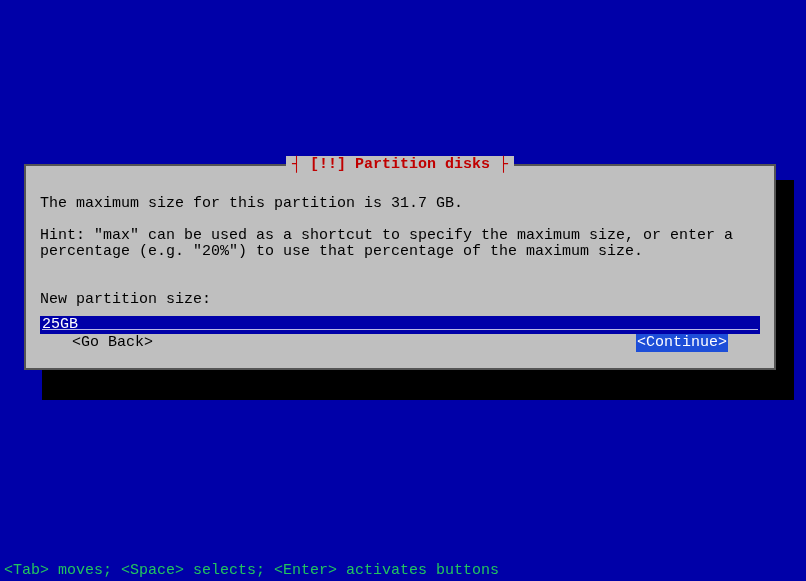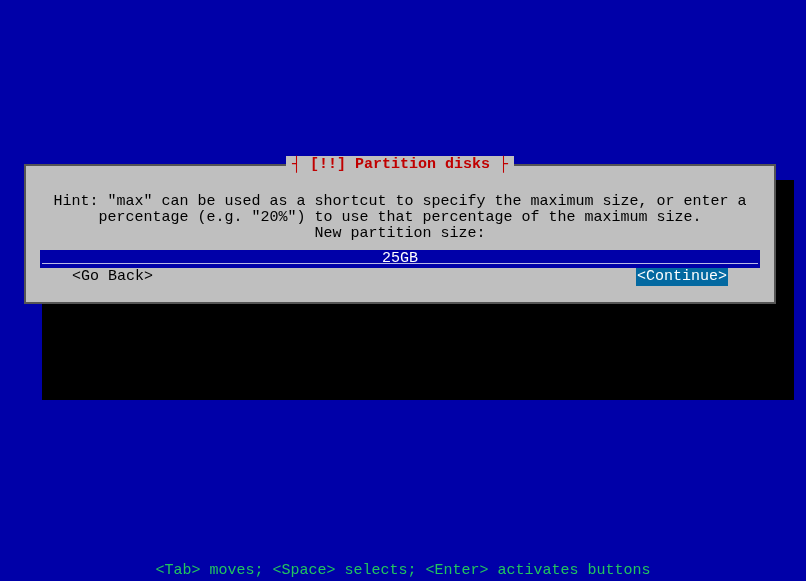--- a/index.html
+++ b/index.html
@@ -1,19 +1,18 @@
 <!DOCTYPE html>
 <html><head>
   <meta charset="utf-8">
   <style>
     * {
       margin: 0;
       padding: 0;
       box-sizing: border-box;
-      text-align: center;
     }
     body {
       width: 806px;
       height: 581px;
       background: #0000a8;
       font-family: "Courier New", monospace;
       font-size: 15px;
       position: relative;
       overflow: hidden;
     }
@@ -95,21 +94,21 @@
     }
     .btn {
       font-family: "Courier New", monospace;
       cursor: pointer;
       line-height: 18px;
     }
     .btn-goback {
       color: #000;
     }
     .btn-continue {
-      background: #0369a1;
+      background: #1d4ed8;
       color: #fff;
       padding: 0 1px;
     }
     .statusbar {
       position: absolute;
       left: 0;
       bottom: 0;
       width: 100%;
       color: #22c55e;
       padding: 0 4px 2px 4px;
@@ -121,24 +120,25 @@
 </head>
 <body>
 
 <div class="shadow"></div>
 
 <div class="dialog">
   <div class="dialog-title-wrap">
     <span class="dialog-title"><span>┤ </span><span>[!!] Partition disks</span><span> ├</span></span>
   </div>
 
+  <div class="text para first">The maximum size for this partition is 31.7 GB.</div>
 
   <div class="text para" style="margin-top:16px;">Hint: "max" can be used as a shortcut to specify the maximum size, or enter a percentage (e.g. "20%") to use that percentage of the maximum size.</div>
 
-  <div class="text para" style="margin-top:0;">New partition size:</div>
+  <div class="text para" style="margin-top:32px;">New partition size:</div>
 
   <div class="input-row">
     <span class="underline-fill">________________________________________________________________________________________________________________________________</span>
     <span class="input-value">25GB</span>
   </div>
 
   <div class="buttons">
     <span class="btn btn-goback">&lt;Go Back&gt;</span>
     <span class="btn btn-continue">&lt;Continue&gt;</span>
   </div>

